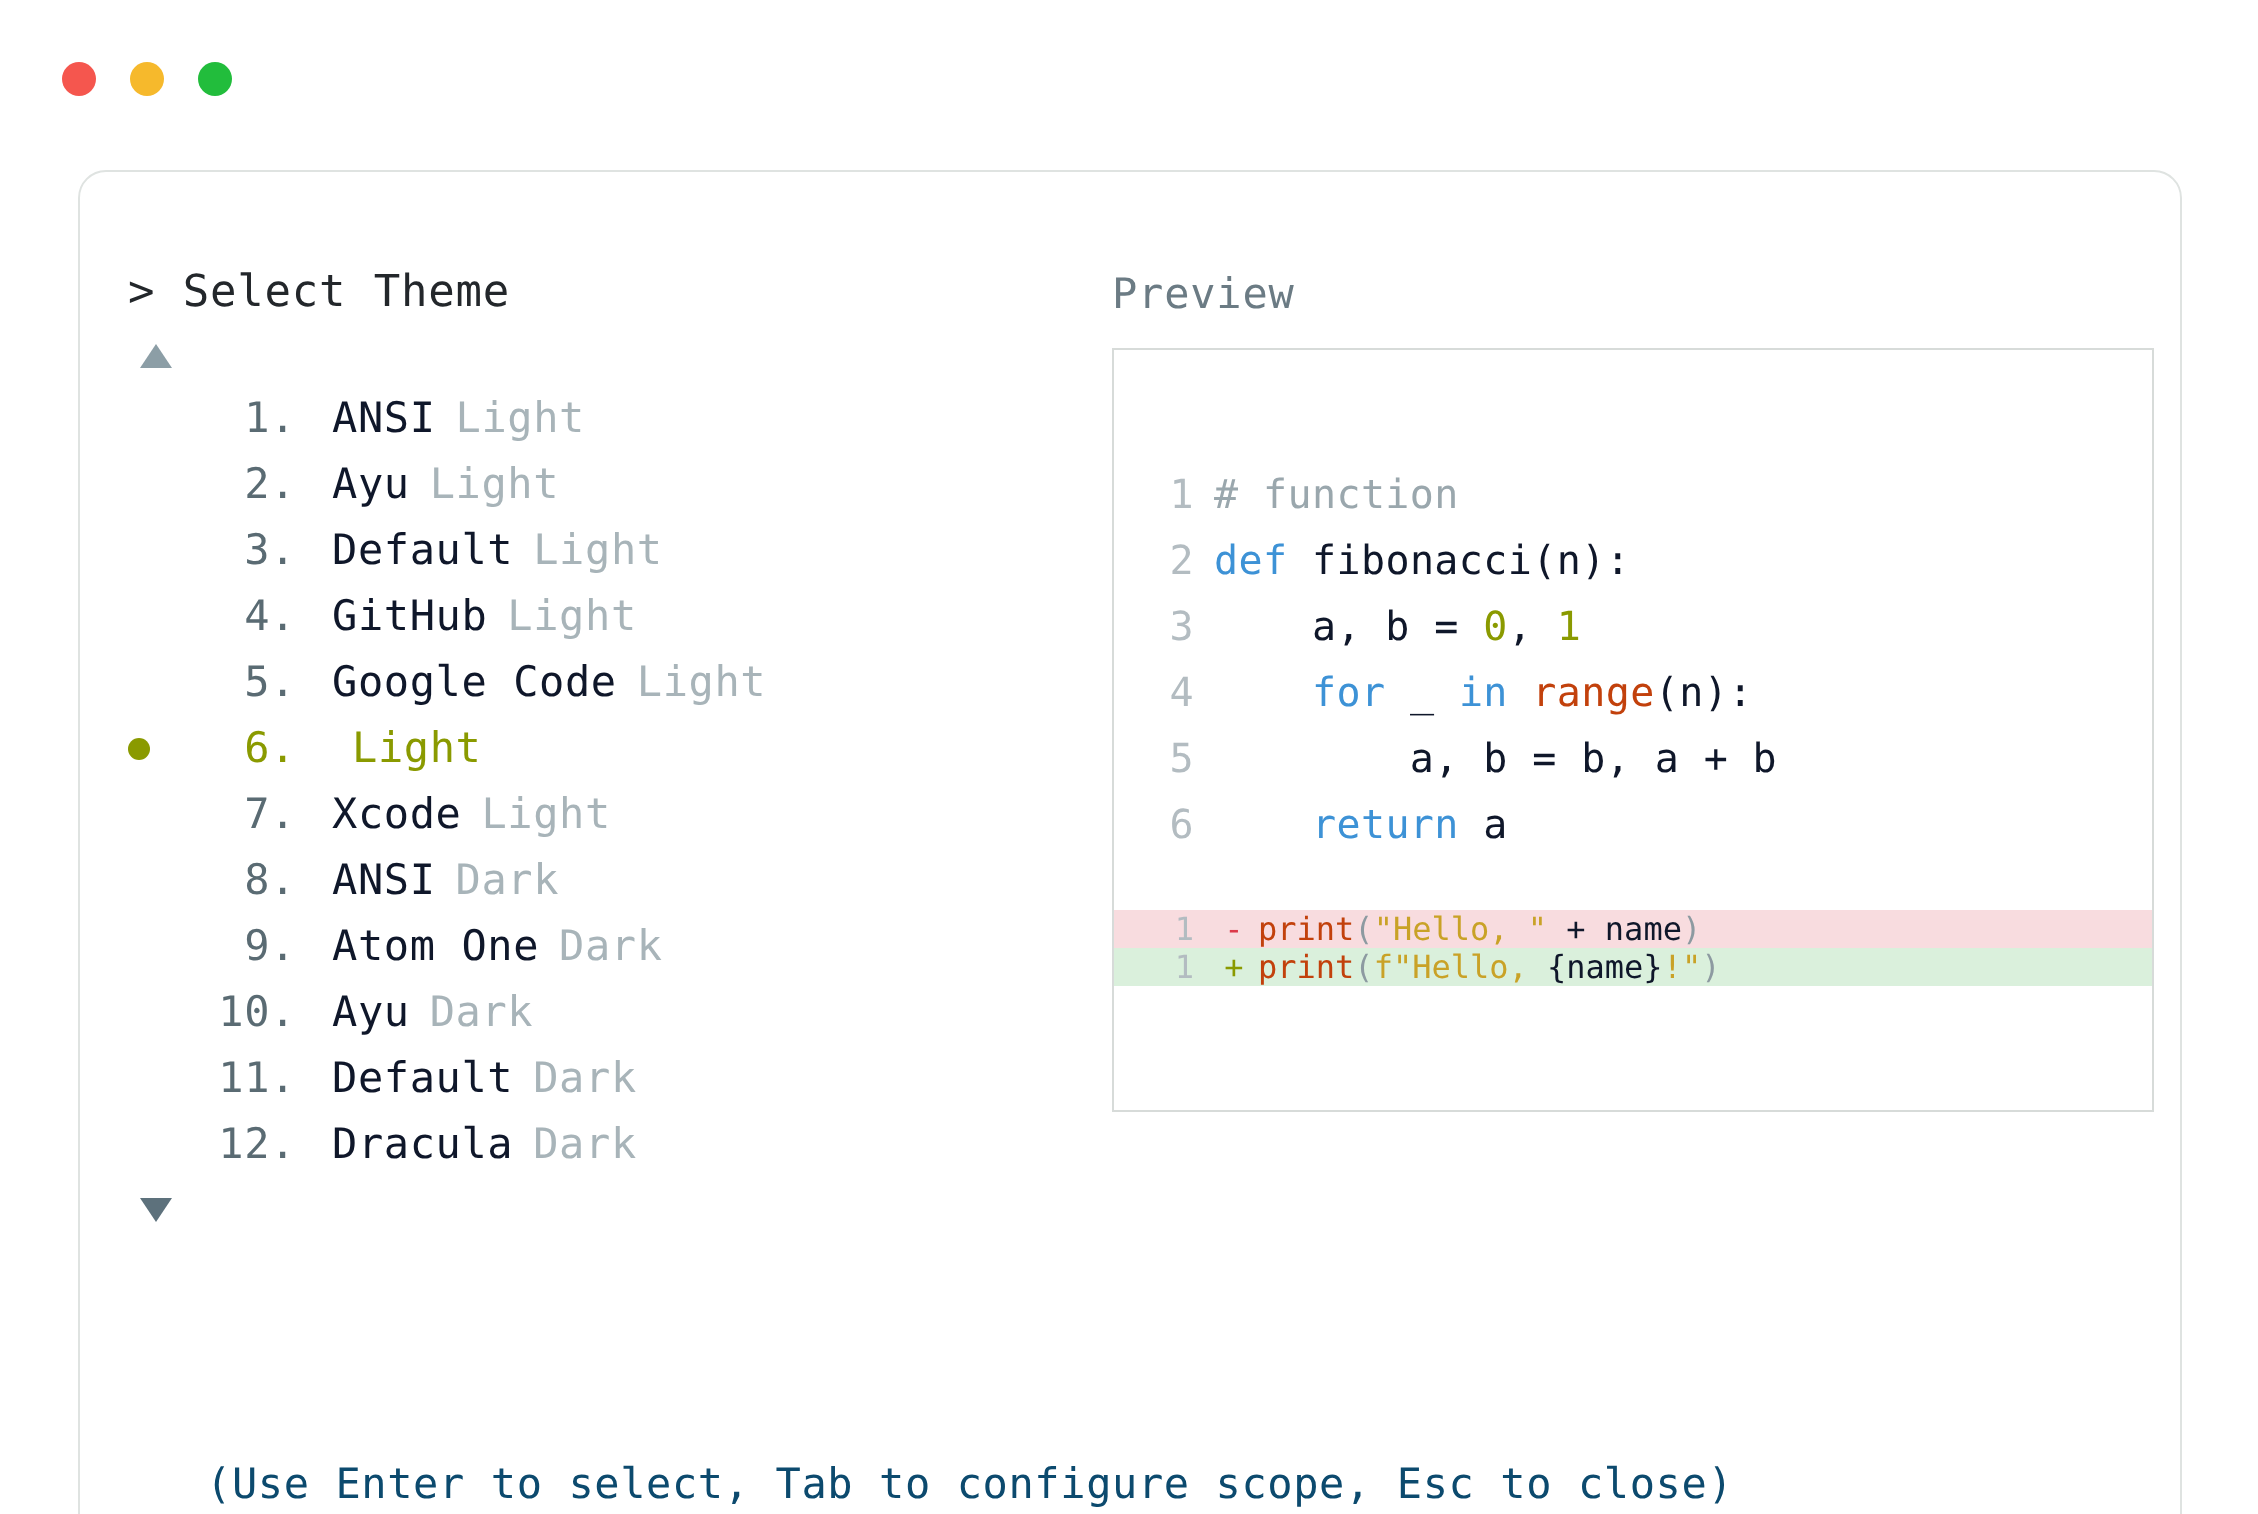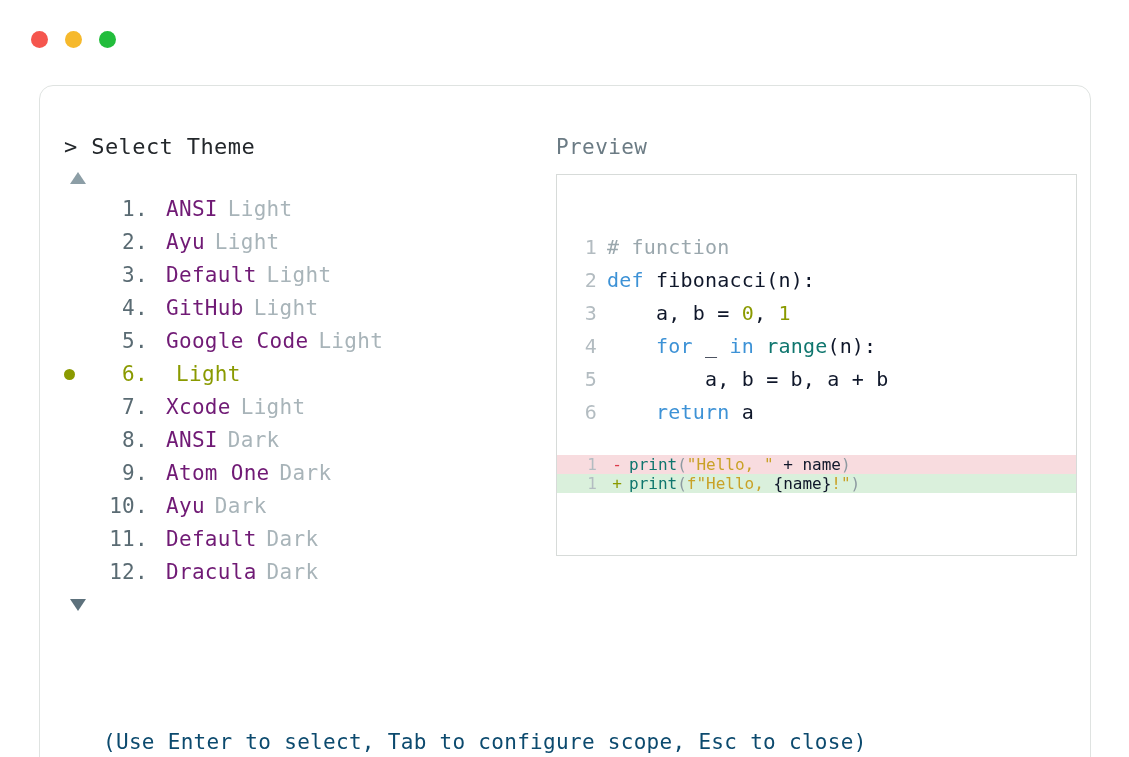--- a/index.html
+++ b/index.html
@@ -109,21 +109,21 @@
     display: none;
   }
   .theme-item.selected .bullet { display: block; }
   .idx {
     width: 54px;
     flex: 0 0 54px;
     text-align: right;
     color: #5a6b73;
   }
   .idx-dot { flex: 0 0 18px; color: #5a6b73; }
-  .tname { color: #701a75; }
+  .tname { color: #0f172a; }
   .tmode { color: #a8b4b9; padding-left: 10px; }
 
   .theme-item.selected .idx,
   .theme-item.selected .idx-dot,
   .theme-item.selected .tname,
   .theme-item.selected .tmode { color: #8a9a00; }
 
   
   .preview-label {
     font-size: 21px;
@@ -151,21 +151,21 @@
     text-align: right;
     color: #b3bcc1;
     margin-right: 10px;
   }
   .code-body { color: #57666e; }
 
   
   .tok-comment { color: #9aa7ad; }
   .tok-kw      { color: #3d92d6; }
   .tok-num     { color: #8a9a00; }
-  .tok-fn      { color: #0f766e; }
+  .tok-fn      { color: #c2410c; }
   .tok-str     { color: #c9a227; }
   .tok-plain   { color: #0f172a; }
   .tok-punc    { color: #8d9aa1; }
 
   
   .diff-block { margin-top: 26px; }
   .diff-line { display: flex; align-items: baseline; padding-left: 20px; }
   .diff-line.minus { background: #f8dcdf; }
   .diff-line.plus  { background: #daf0dc; }
   .diff-line .ln { color: #b3bcc1; }

